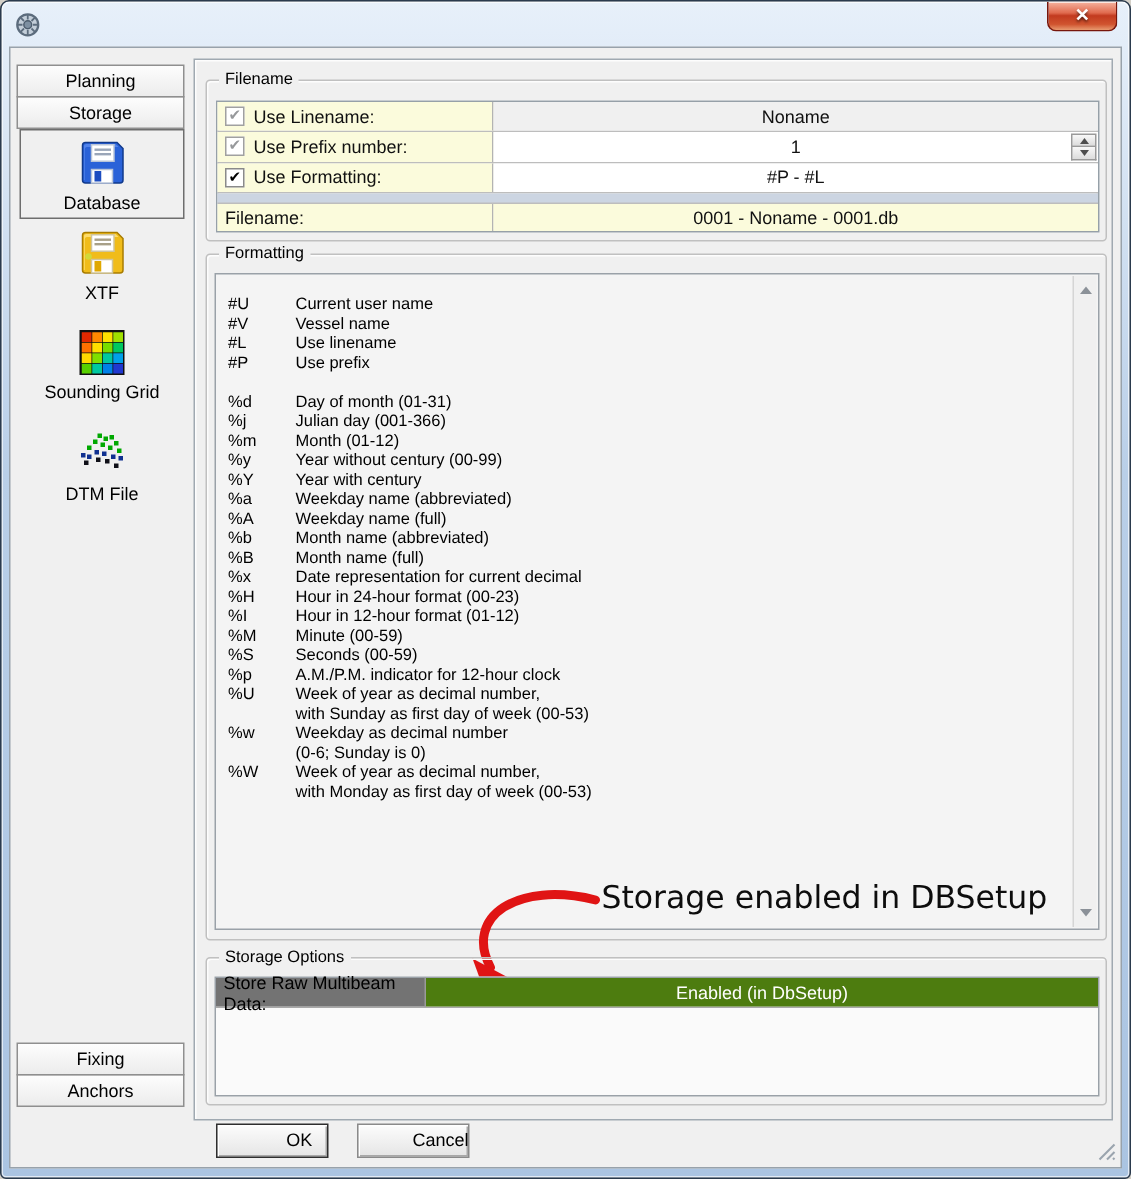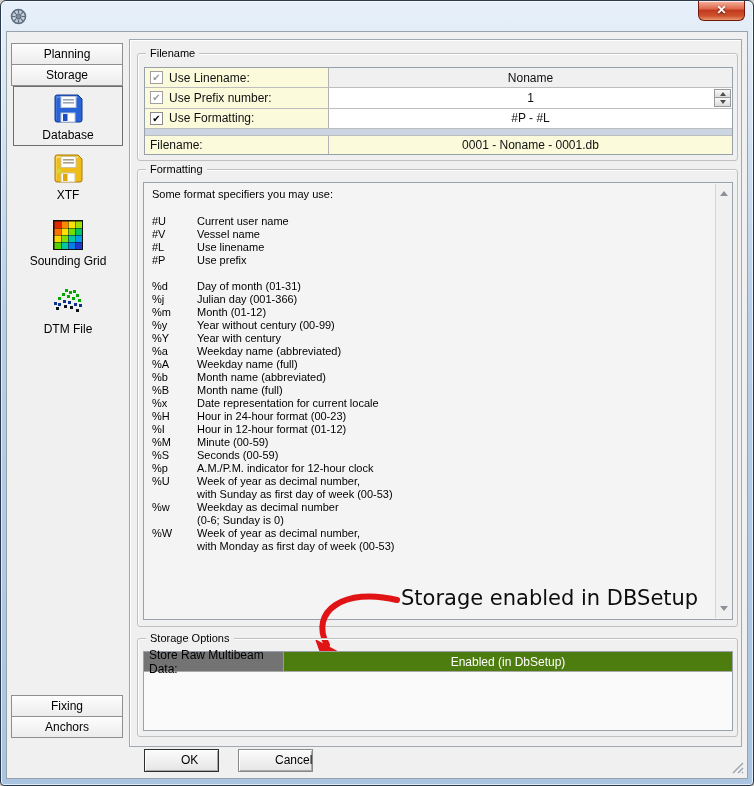--- a/index.html
+++ b/index.html
@@ -93,21 +93,21 @@
   
   .sto-panel{
     position:absolute;left:5px;top:12px;width:590px;height:80px;
     background:#fafafa;border:1px solid #9aa1a8;font-size:12px;
   }
   .sto-row{display:flex;height:20px;border-bottom:1px solid #a8a8a8;}
   .sto-label{width:140px;background:#737373;border-right:1px solid #9a9a9a;display:flex;align-items:center;padding-left:5px;color:#000;}
   .sto-status{flex:1;background:#4d7c0f;color:#fff;display:flex;align-items:center;justify-content:center;text-align:center;}
   
   .btn{
-    position:absolute;width:75px;height:23px;font-size:12px;text-align:left;line-height:21px;color:#000;
+    position:absolute;width:75px;height:23px;font-size:12px;text-align:center;line-height:21px;color:#000;
     background:linear-gradient(#fcfcfc,#e5e5e5);
     border:1px solid #8a8a8a;box-shadow:inset 1px 1px 0 #ffffff, inset -1px -1px 0 #a8a8a8;padding-left:36px;
   }
   .btn.default{border:1px solid #2e2e2e;}
   .resize-grip{position:absolute;right:9px;bottom:11px;width:12px;height:12px;}
 </style>
 </head>
 <body>
 
 <div class="window">
@@ -253,21 +253,20 @@
           <span>Filename:</span>
         </div>
         <div class="fn-value result">0001 - Noname - 0001.db</div>
       </div>
     </div>
   </div>
 
   <div class="groupbox" style="left:136px;top:168px;width:601px;height:458px;">
     <span class="legend">Formatting</span>
     <div class="fmt-content">
-      <div class="fmt-intro">Some format specifiers you may use:</div>
       <div class="fmt-list">
         <div class="fmt-row">
             <span class="fmt-spec">#U</span>
             <span class="fmt-desc">Current user name</span>
           </div>
         <div class="fmt-row">
             <span class="fmt-spec">#V</span>
             <span class="fmt-desc">Vessel name</span>
           </div>
         <div class="fmt-row">
@@ -309,21 +308,21 @@
         <div class="fmt-row">
             <span class="fmt-spec">%b</span>
             <span class="fmt-desc">Month name (abbreviated)</span>
           </div>
         <div class="fmt-row">
             <span class="fmt-spec">%B</span>
             <span class="fmt-desc">Month name (full)</span>
           </div>
         <div class="fmt-row">
             <span class="fmt-spec">%x</span>
-            <span class="fmt-desc">Date representation for current locale</span>
+            <span class="fmt-desc">Date representation for current decimal</span>
           </div>
         <div class="fmt-row">
             <span class="fmt-spec">%H</span>
             <span class="fmt-desc">Hour in 24-hour format (00-23)</span>
           </div>
         <div class="fmt-row">
             <span class="fmt-spec">%I</span>
             <span class="fmt-desc">Hour in 12-hour format (01-12)</span>
           </div>
         <div class="fmt-row">

